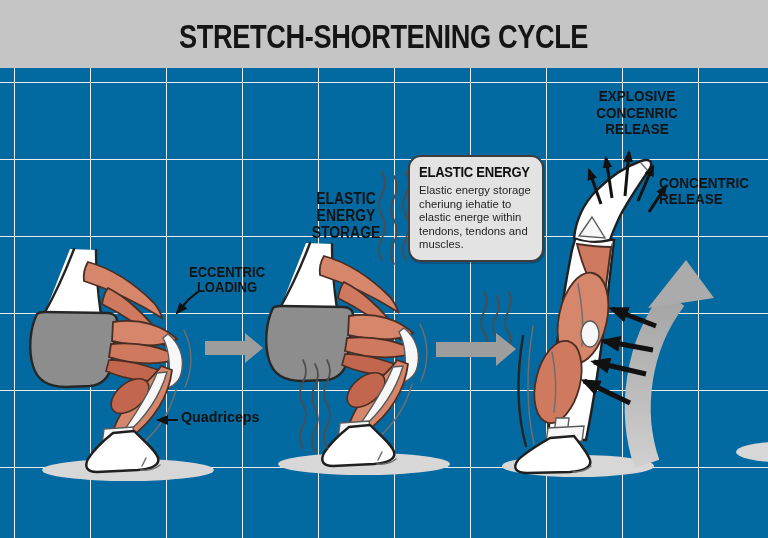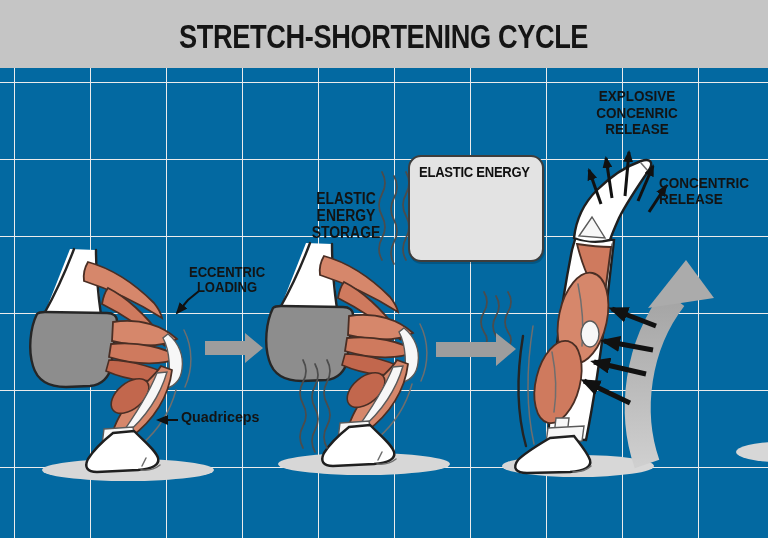--- a/index.html
+++ b/index.html
@@ -175,15 +175,16 @@
     <div>RELEASE</div>
   </div>
 
   <div class="label" id="lbl-concentric">
     <div>CONCENTRIC</div>
     <div>RELEASE</div>
   </div>
 
   <div class="callout">
     <h3>ELASTIC ENERGY</h3>
+    <p>Elastic energy storage cheriung iehatie to elastic energe within tendons, tendons and muscles.</p>
   </div>
 
 </div>
 
 </body></html>

